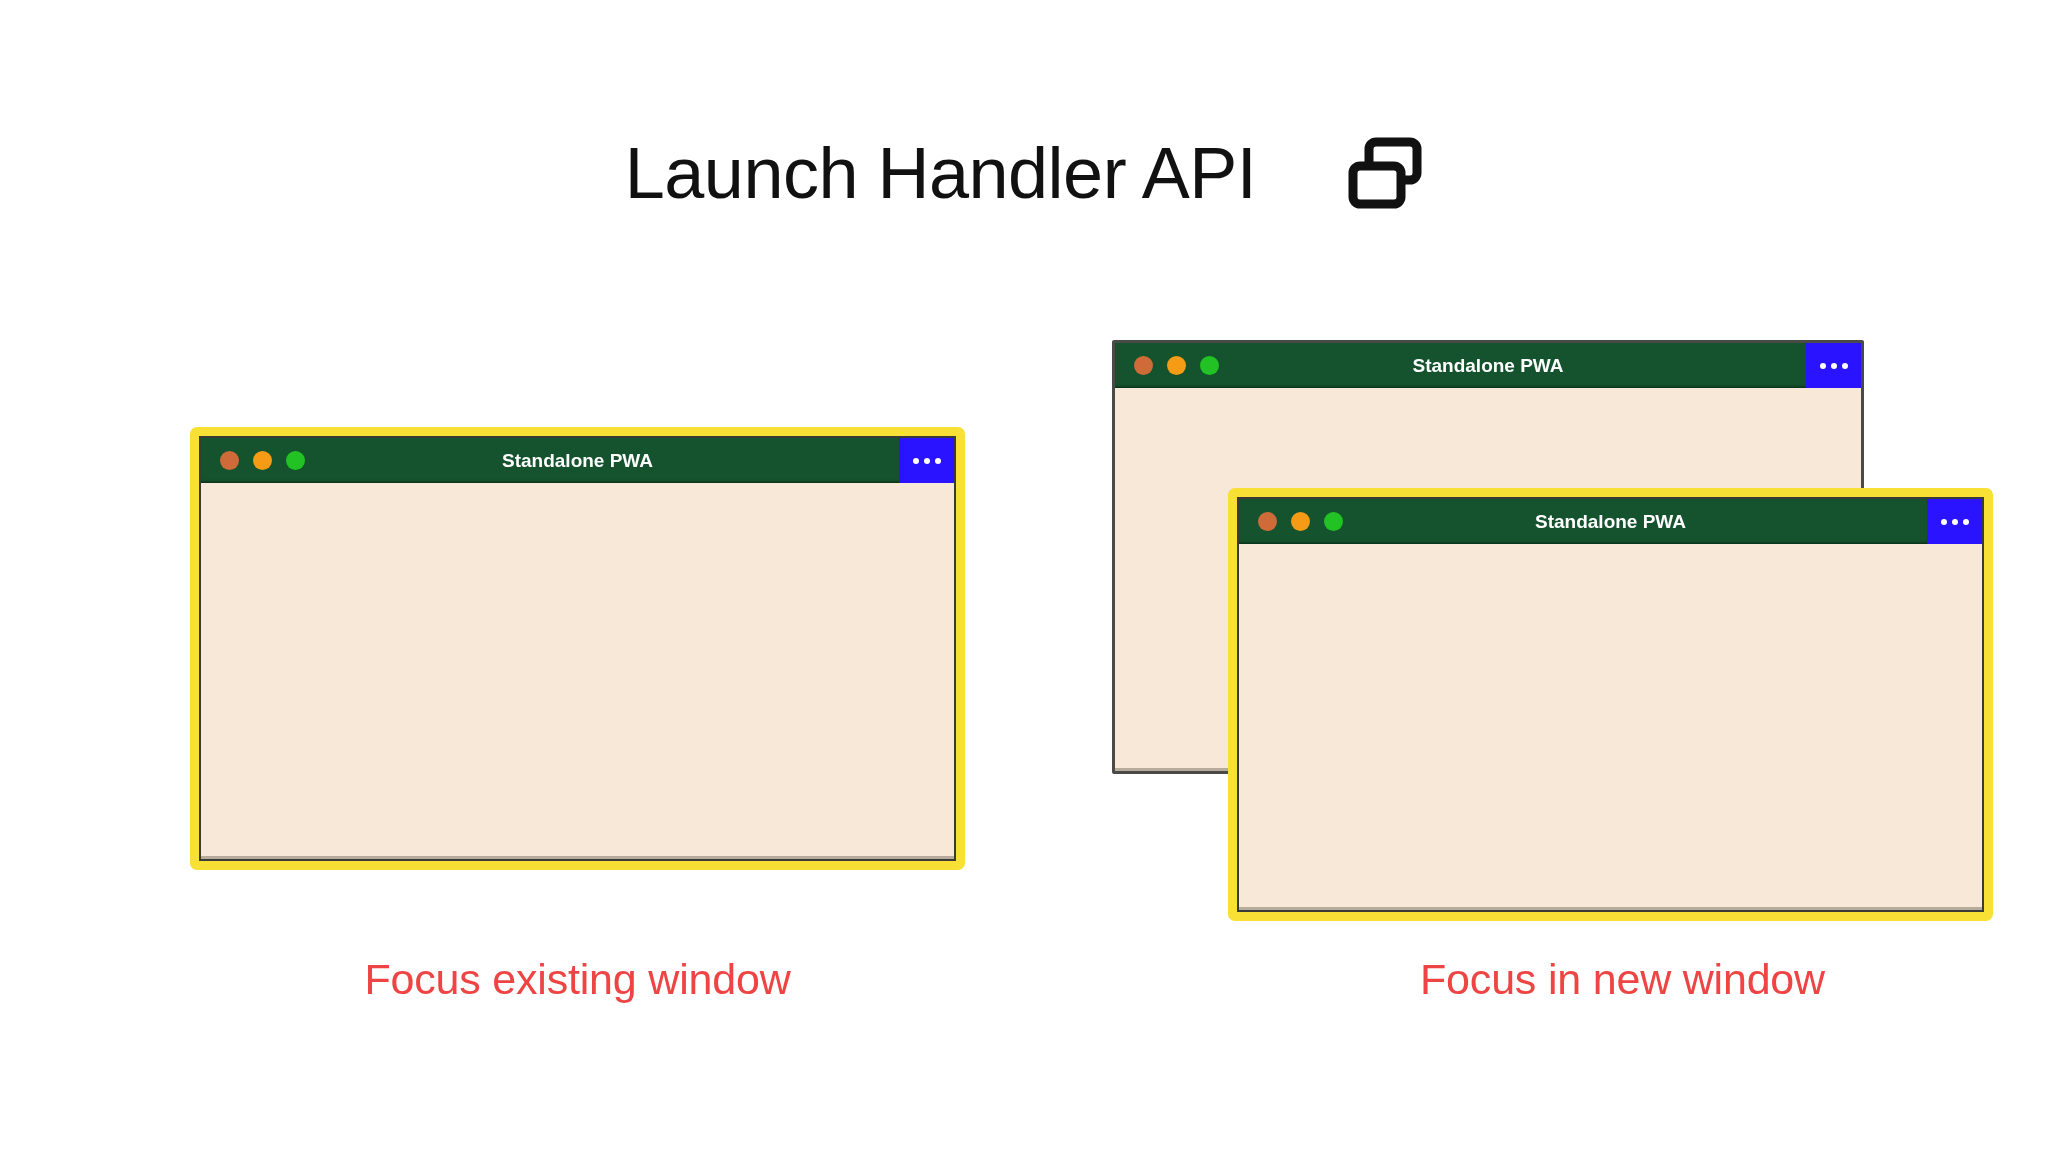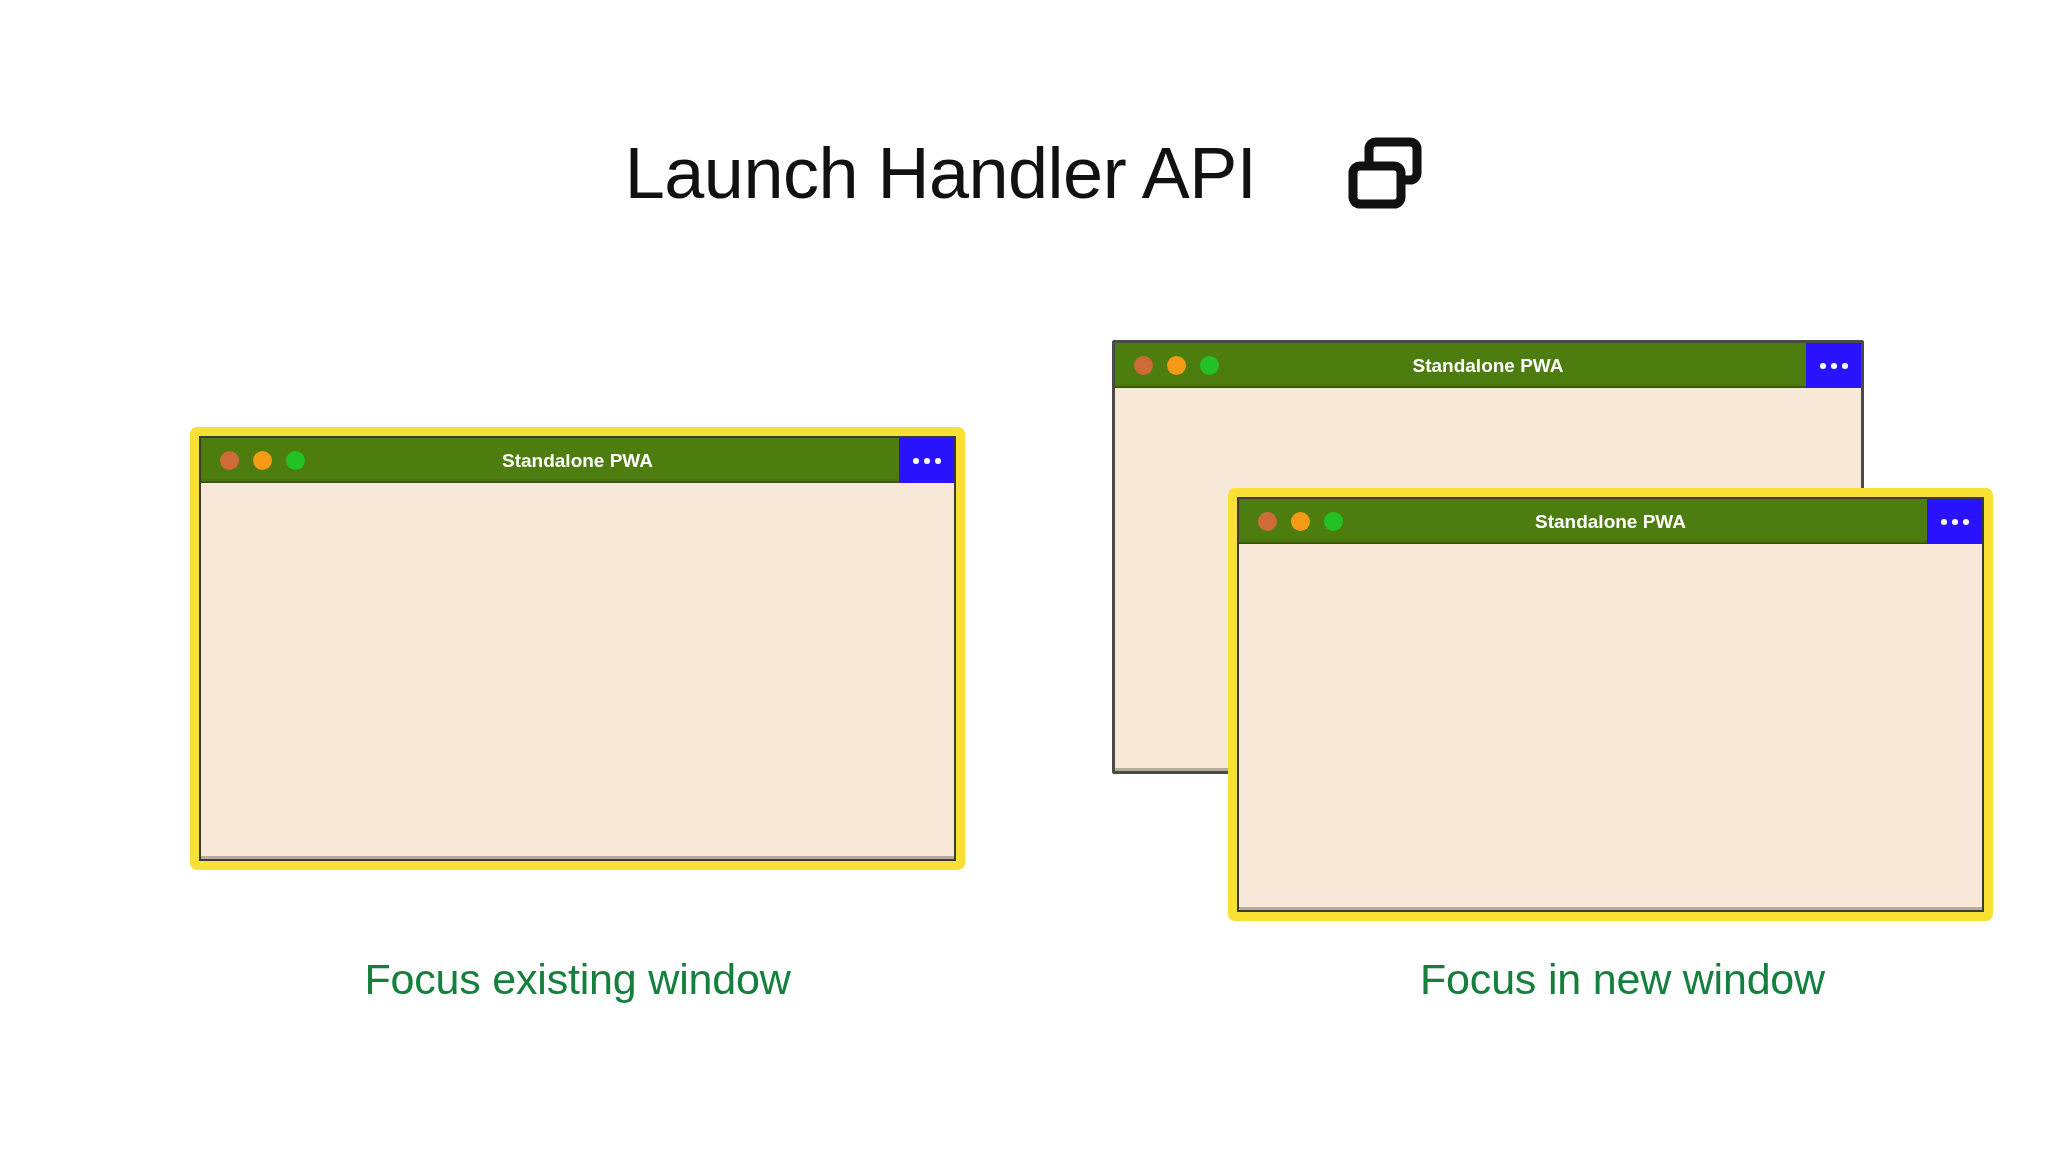--- a/index.html
+++ b/index.html
@@ -69,21 +69,21 @@
     overflow: hidden;
   }
   .window.framed-yellow .window-inner {
     border: 2px solid #3a3a38;
     box-sizing: border-box;
   }
 
   .titlebar {
     position: relative;
     flex: 0 0 auto;
-    background: #4d7c0f;
+    background: #14532d;
     display: flex;
     align-items: center;
     box-shadow: inset 0 -3px 3px -2px rgba(0,0,0,0.55);
   }
   .traffic-lights {
     display: flex;
     align-items: center;
     flex: 0 0 auto;
   }
   .dot {
@@ -176,21 +176,21 @@
   #right-front-window .menu-button { width: 55px; }
   #right-front-window .menu-dots { gap: 5px; }
   #right-front-window .menu-dots i { width: 6px; height: 6px; }
 
   
   .caption {
     position: absolute;
     text-align: center;
     font-size: 43px;
     font-weight: 400;
-    color: #15803d;
+    color: #ef4444;
     white-space: nowrap;
     letter-spacing: -0.2px;
   }
   #caption-left {
     left: 190px;
     width: 775px;
     top: 955px;
   }
   #caption-right {
     left: 1240px;

